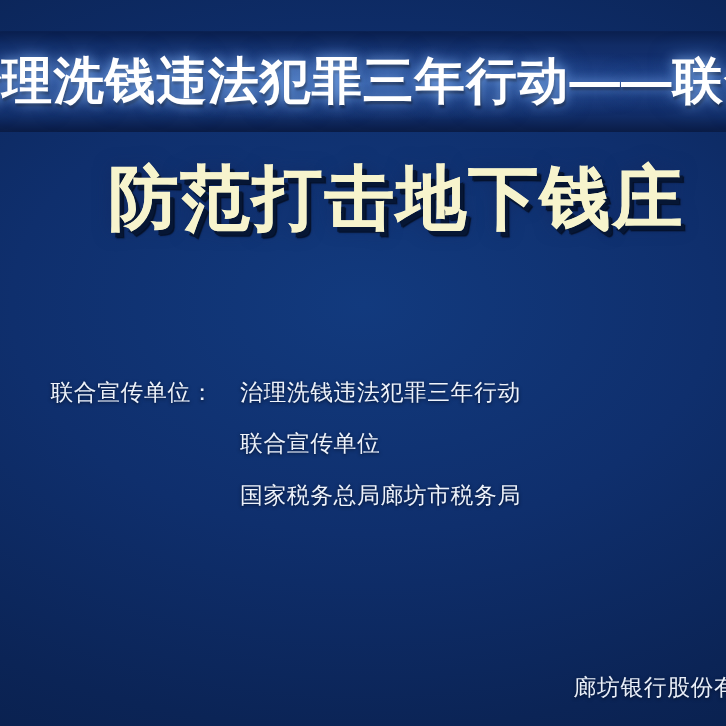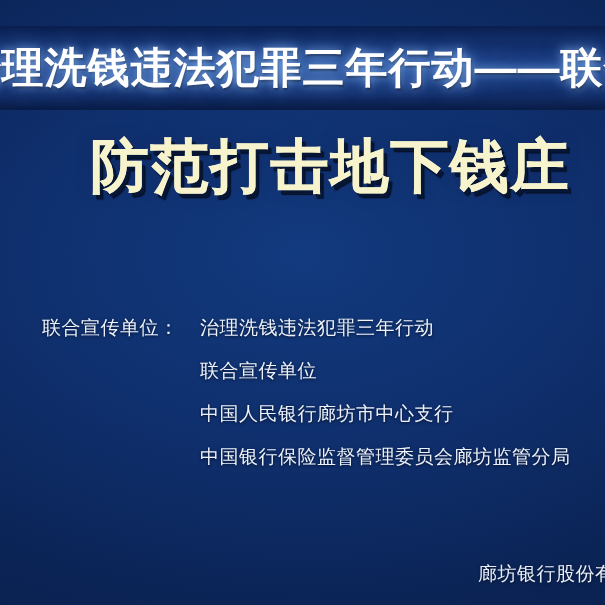--- a/index.html
+++ b/index.html
@@ -143,25 +143,21 @@
       <span class="credit-org">治理洗钱违法犯罪三年行动</span>
     </div>
 
     <div class="credit-row">
       <span class="credit-label"></span>
       <span class="credit-org">联合宣传单位</span>
     </div>
 
     <div class="credit-row">
       <span class="credit-label"></span>
-      <span class="credit-org">中国人民银行廊坊市中心支行</span>
+      <span class="credit-org">国家税务总局廊坊市税务局</span>
     </div>
 
-    <div class="credit-row">
-      <span class="credit-label"></span>
-      <span class="credit-org">中国银行保险监督管理委员会廊坊监管分局</span>
-    </div>
 
   </div>
 
   <div class="sponsor">廊坊银行股份有限公司</div>
 
 </div>
 
 </body></html>

